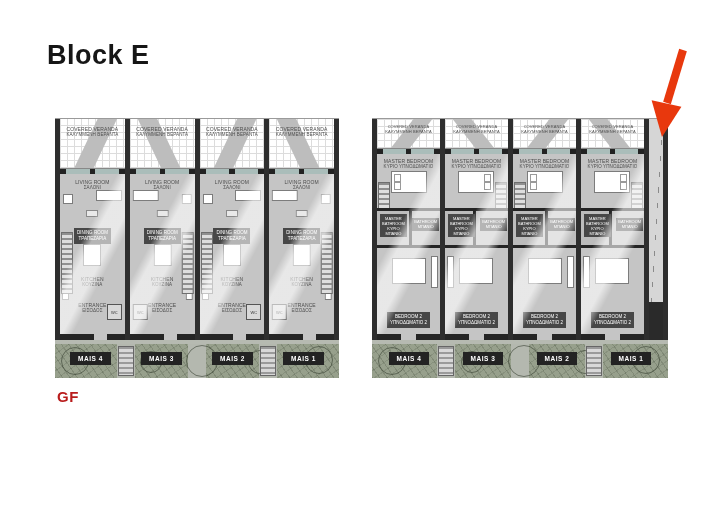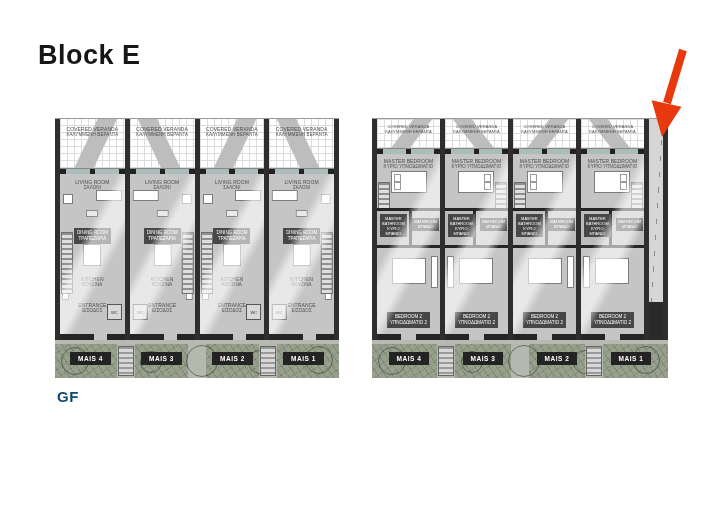--- a/index.html
+++ b/index.html
@@ -1,20 +1,20 @@
 <!DOCTYPE html>
 <html><head>
 <meta charset="utf-8">
 <style>
   * { margin:0; padding:0; box-sizing:border-box; }
   html,body { background:#fff; }
   .canvas { position:relative; width:705px; height:508px; background:#ffffff;
             font-family:"Liberation Sans", sans-serif; overflow:hidden; }
 
-  .title { position:absolute; left:38px; top:40px; font-size:27px; font-weight:800;
+  .title { position:absolute; left:47px; top:40px; font-size:27px; font-weight:800;
            letter-spacing:.5px; color:#161616; }
 
   figure.plan { position:absolute; top:118px; }
   .plan-gf { left:55px; width:284px; }
   .plan-ff { left:372px; width:296px; }
 
   .building { position:relative; display:flex; gap:5px; padding:0 5px; height:222px;
               background:#2e2e2e; border-top:1px solid #9a9a9a; }
   .unit { flex:1 1 0; display:flex; flex-direction:column; background:#c5c5c5; position:relative; min-width:0; }
 
@@ -106,21 +106,21 @@
   .t3 { left:46%; top:1px; width:32px; height:32px; }
   .t4 { left:68%; top:6px; width:24px; height:24px; }
   .t5 { left:88%; top:2px; width:28px; height:28px; }
   .steps { position:absolute; top:2px; width:16px; height:30px; border:1px solid #666; z-index:1;
            background:repeating-linear-gradient(180deg,#9a9a9a 0 2px,#d8d8d8 2px 5px); }
   .s25 { left:calc(25% - 8px); } .s75 { left:calc(75% - 8px); }
   .badges { position:absolute; inset:0; display:flex; justify-content:space-around; align-items:flex-start; padding-top:8px; z-index:2; }
   .mais { background:#232323; color:#fff; font-size:6.5px; font-weight:bold; letter-spacing:.08em;
           padding:3px 8px; white-space:nowrap; }
 
-  figcaption.cap { margin:10px 0 0 2px; font-size:15px; font-weight:800; letter-spacing:.04em; color:#0c4a6e; }
+  figcaption.cap { margin:10px 0 0 2px; font-size:15px; font-weight:800; letter-spacing:.04em; color:#b91c1c; }
 
   .arrow { position:absolute; left:643px; top:45px; width:48px; height:100px; z-index:5; }
 </style>
 </head>
 <body>
 
 <div class="canvas">
 
   <h1 class="title">Block E</h1>
 

